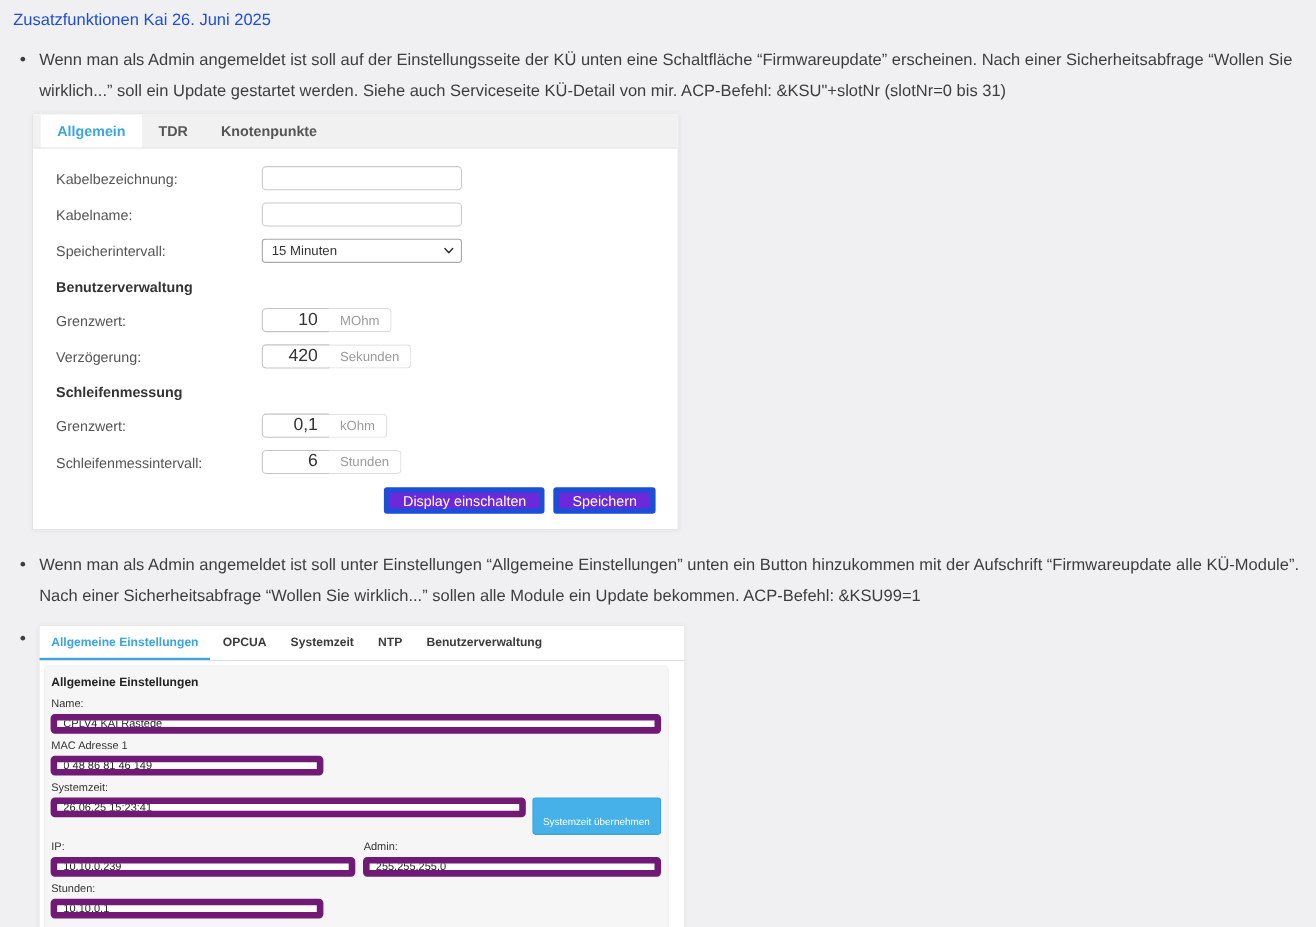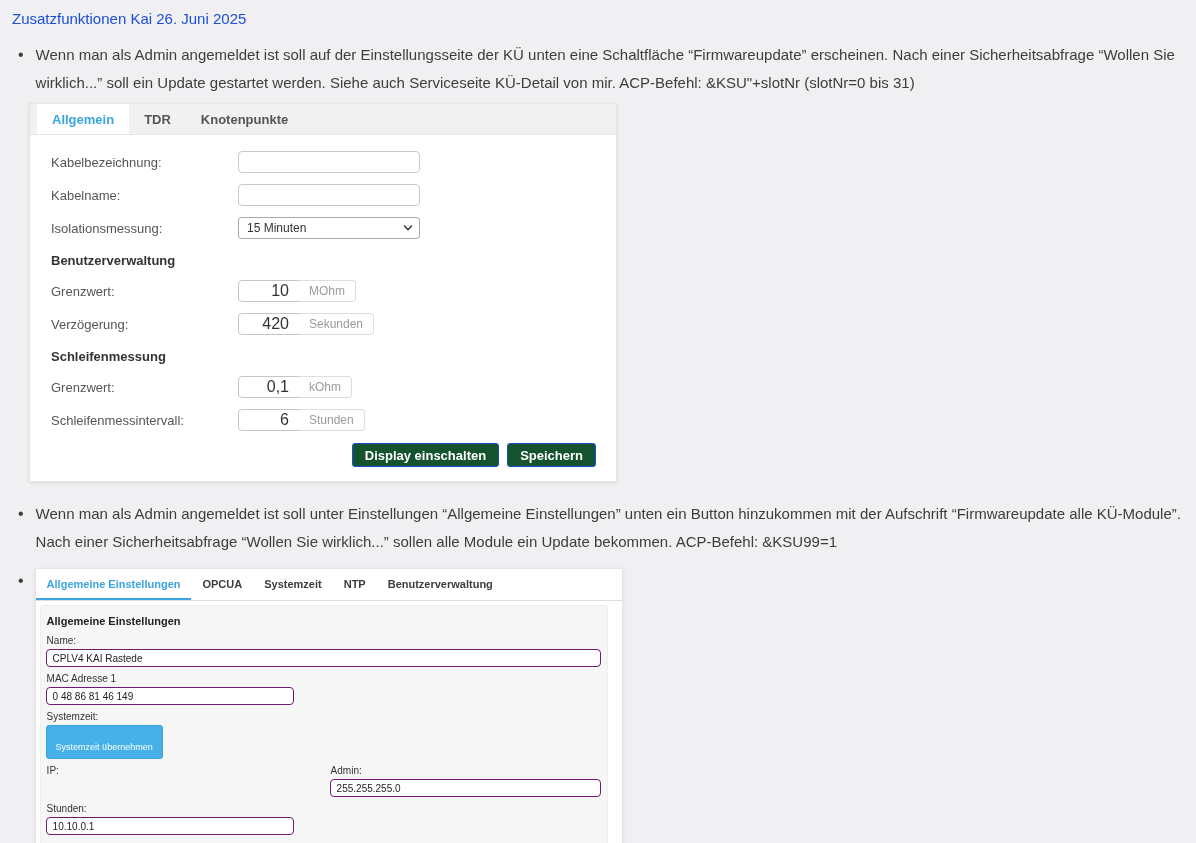--- a/index.html
+++ b/index.html
@@ -63,43 +63,43 @@
     text-align: right; padding-right: 12px; font-size: 16px; color: #333;
     font-family: "Liberation Sans", sans-serif; background: #fff;
   }
   .uunit {
     height: 22px; border: 1px solid #ddd; border-left: none; border-radius: 0 4px 4px 0;
     display: flex; align-items: center; padding: 0 10px; font-size: 12px; color: #9b9b9b;
     margin-left: -3px; background: #fff;
   }
   .btnrow { display: flex; justify-content: flex-end; gap: 8px; margin-top: 12px; }
   .btn {
-    background: #14532d; border: 1px solid #1d4ed8; border-radius: 3px; color: #fff;
+    background: #6d28d9; border: 5px solid #1d4ed8; border-radius: 3px; color: #fff;
     font-family: "Liberation Sans", sans-serif; font-size: 13px; height: 24px;
-    padding: 0 12px; cursor: pointer; font-weight: bold;
+    padding: 0 12px; cursor: pointer;
   }
 
   
   .shot2row { margin-top: 12px; }
   .shot2row .bullet { margin-top: 5px; line-height: 16px; }
   .card2 { width: 588px; margin-left: -1px; padding-bottom: 5px; }
   .card2-tabs { display: flex; border-bottom: 1px solid #ddd; height: 32px; }
   .t2 {
     font-size: 11px; font-weight: bold; color: #3c3c3c; padding: 0 11px;
     display: flex; align-items: center; cursor: pointer; border-bottom: 2px solid transparent;
   }
   .t2.active { color: #3aa5e0; border-bottom: 2px solid #3aa5e0; }
   .panel {
     background: #f6f6f7; border-radius: 4px; margin: 4px 14px 0 4px;
     padding: 7px 6px 8px 5px; border: 1px solid #efeff0;
   }
   .p-heading { font-size: 11px; font-weight: bold; color: #222; margin: 2px 0 8px 1px; }
   .plabel { display: block; font-size: 10px; color: #333; margin: 0 0 3px 1px; }
   .pinp {
-    height: 18px; border: 1px solid #701a75; border-radius: 4px; background: #fff;
+    height: 18px; border: 6px solid #701a75; border-radius: 4px; background: #fff;
     font-family: "Liberation Sans", sans-serif; font-size: 10px; color: #222;
     padding: 0 6px; margin-bottom: 6px; display: block;
   }
   .pinp.full { width: 100%; }
   .pinp.half { width: 248px; }
   .sysrow { display: flex; gap: 6px; margin-bottom: 6px; }
   .sysrow .pinp { flex: 1; margin-bottom: 0; }
   .pbtn {
     background: #45b1e8; border: 1px solid #3ba4dd; border-radius: 3px; color: #fff;
     font-family: "Liberation Sans", sans-serif; font-size: 9px; height: 19px;
@@ -137,21 +137,21 @@
         <label>Kabelbezeichnung:</label>
         <input class="inp" type="text" value="" style="">
       </div>
 
       <div class="frow">
         <label>Kabelname:</label>
         <input class="inp" type="text" value="" style="">
       </div>
 
       <div class="frow">
-        <label>Isolationsmessung:</label>
+        <label>Speicherintervall:</label>
         <div class="selectbox">
           <span>15 Minuten</span>
           <svg class="chev" viewBox="0 0 10 10">
               <path d="M1.5 3 L5 6.8 L8.5 3" fill="none" stroke="#333" stroke-width="1.4" stroke-linecap="round" stroke-linejoin="round"></path>
             </svg>
         </div>
       </div>
 
       <div class="sect">Benutzerverwaltung</div>
 
@@ -218,26 +218,28 @@
         <div class="p-heading">Allgemeine Einstellungen</div>
 
         <label class="plabel">Name:</label>
         <input class="pinp full" type="text" value="CPLV4 KAI Rastede" style="">
 
         <label class="plabel">MAC Adresse 1</label>
         <input class="pinp half" type="text" value="0 48 86 81 46 149" style="">
 
         <label class="plabel">Systemzeit:</label>
         <div class="sysrow">
+          <input class="pinp" type="text" value="26.06.25 15:23:41" style="">
           <button class="pbtn">Systemzeit übernehmen</button>
         </div>
 
         <div class="tworow">
           <div class="col c1">
             <label class="plabel">IP:</label>
+            <input class="pinp" type="text" value="10.10.0.239" style="">
           </div>
           <div class="col c2">
             <label class="plabel">Admin:</label>
             <input class="pinp" type="text" value="255.255.255.0" style="">
           </div>
         </div>
 
         <label class="plabel">Stunden:</label>
         <input class="pinp half" type="text" value="10.10.0.1" style="">
 

